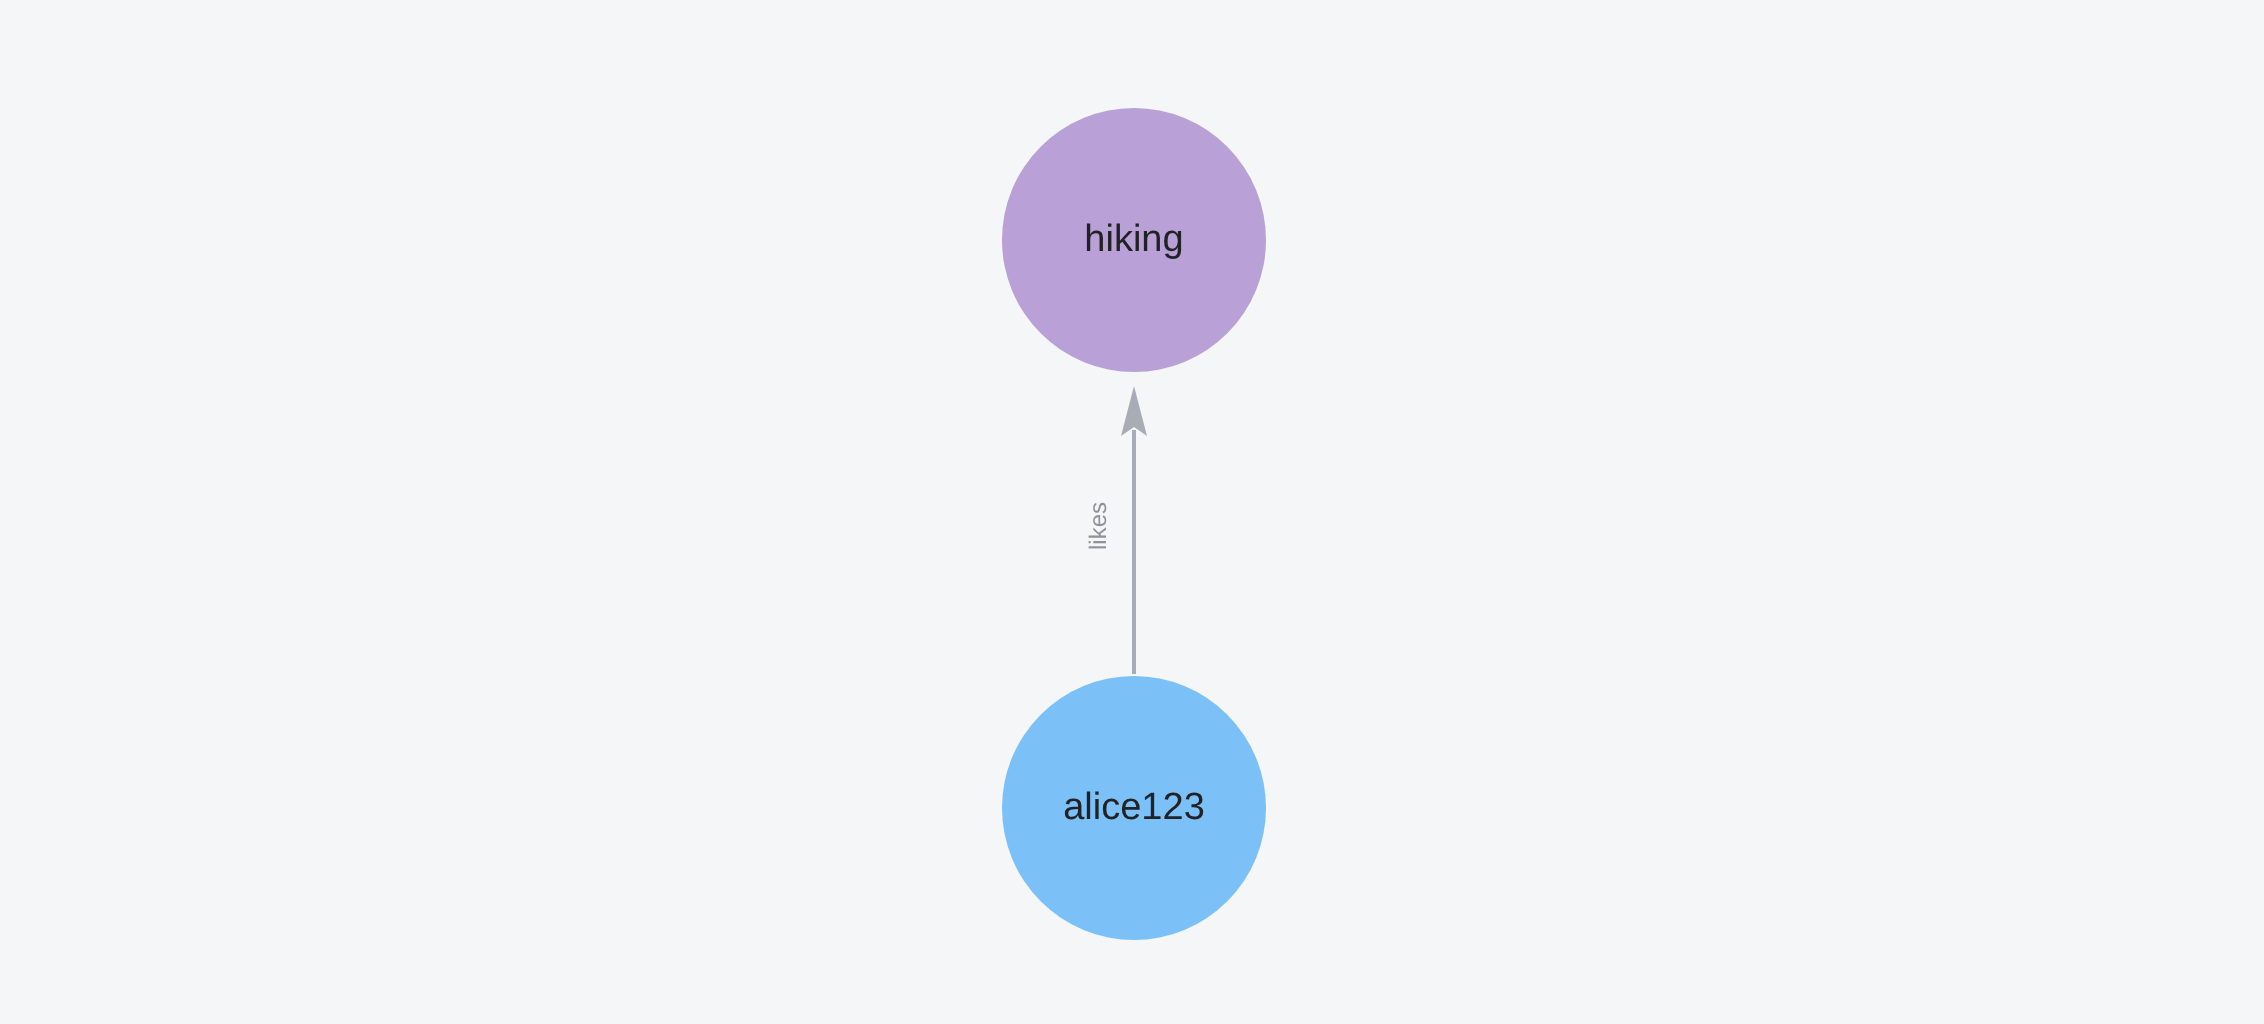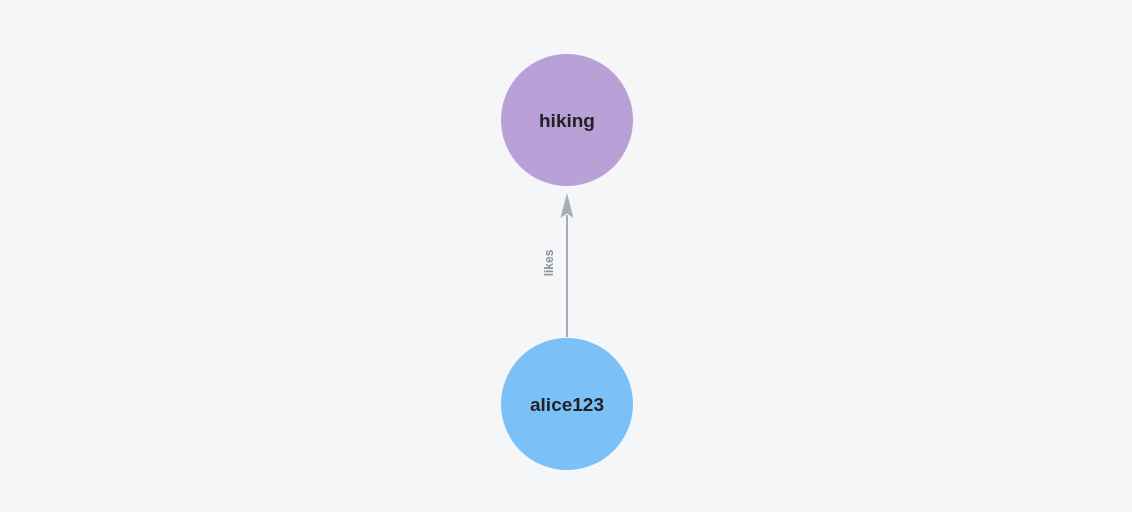--- a/index.html
+++ b/index.html
@@ -9,21 +9,20 @@
   body {
     width: 1132px;
     height: 512px;
     overflow: hidden;
     font-family: "Liberation Sans", sans-serif;
   }
   .stage {
     position: relative;
     width: 1132px;
     height: 512px;
-    font-weight: bold;
   }
   svg {
     display: block;
   }
   .node-label {
     font-family: "Liberation Sans", sans-serif;
     font-size: 19px;
   }
   .edge-label {
     font-family: "Liberation Sans", sans-serif;

